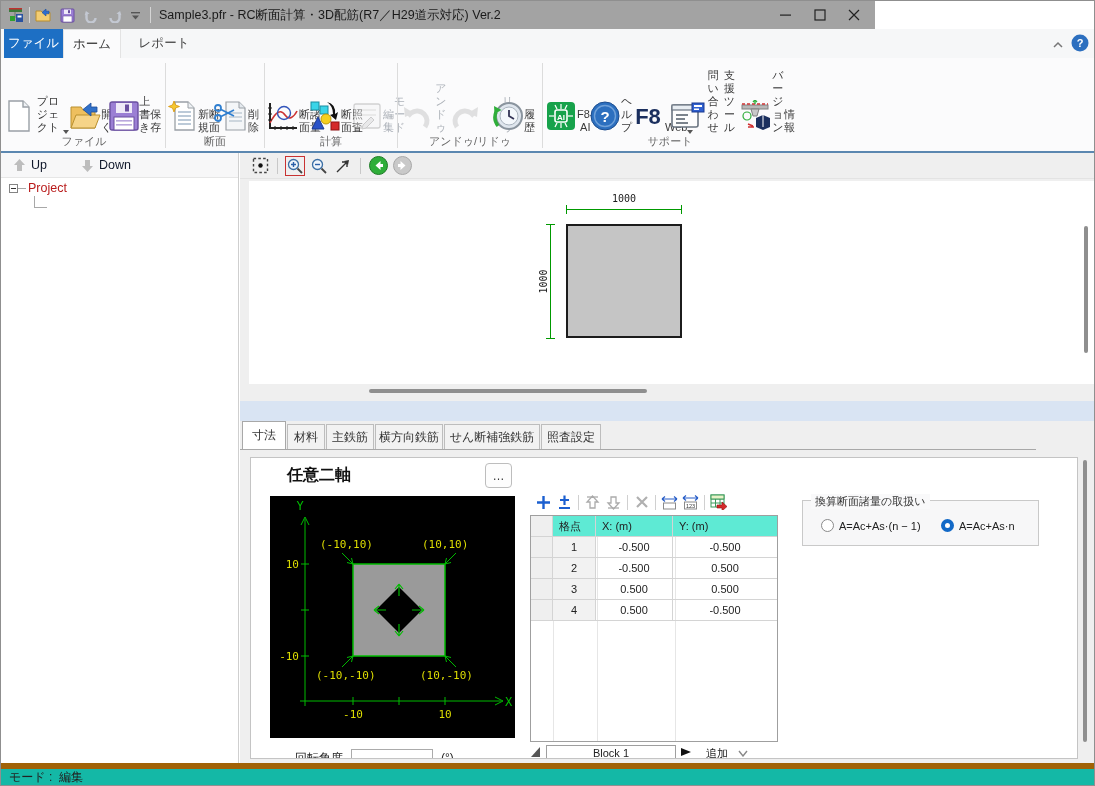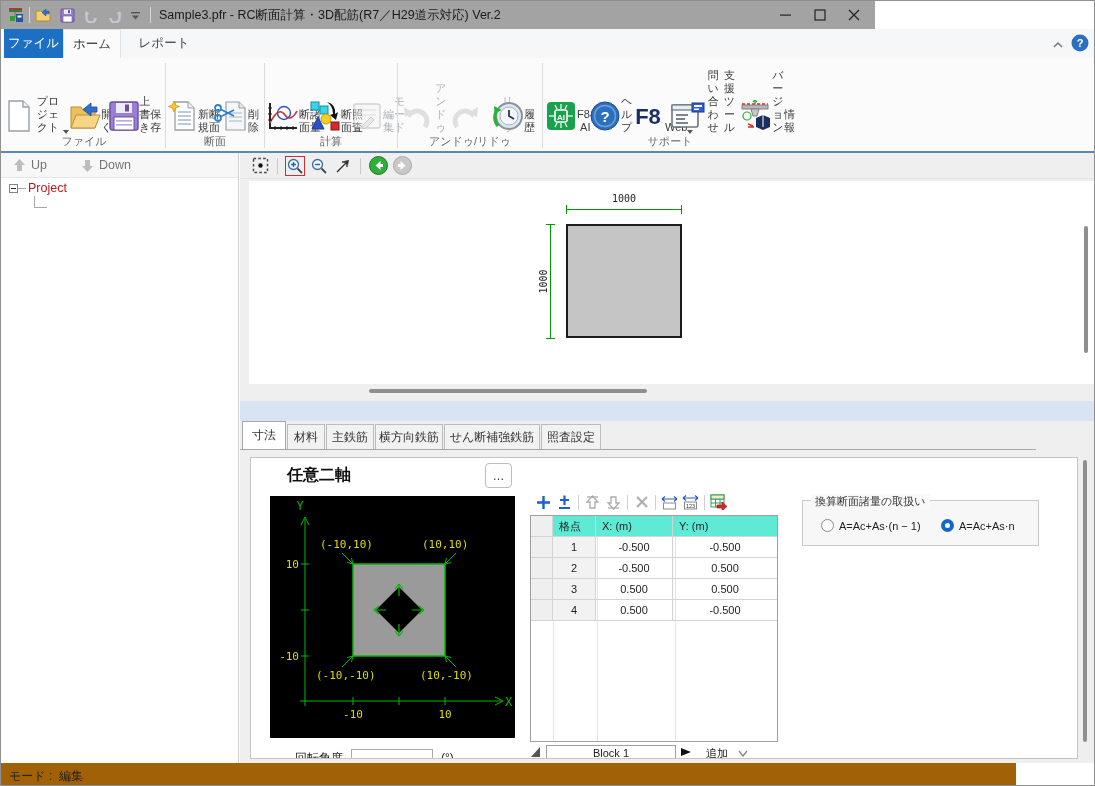--- a/index.html
+++ b/index.html
@@ -36,21 +36,21 @@
   .rsep { width:1px; background:#dcdcdc; margin:3px 2px; }
   .rbtn { display:flex; flex-direction:row; align-items:flex-end; padding-top:3px; height:74px; font-size:11px; line-height:13px; color:#3a3a3a; text-align:center; }
   .rbtn .ric { width:34px; height:36px; display:flex; align-items:center; justify-content:center; }
   .rbtn.disabled { color:#adb2b9; }
   .rbtn.disabled svg { opacity:.45; filter:grayscale(1); }
   .ddarrow { width:0; height:0; border-left:3.5px solid transparent; border-right:3.5px solid transparent; border-top:4px solid #555; margin-top:2px; }
 
   
   #leftpanel { left:0; top:152px; width:238px; height:610px; background:#ffffff; border-right:1px solid #cfcfcf; }
   #leftpanel-header { height:25px; background:#f7f7f8; border-bottom:1px solid #e6e6e6; display:flex; align-items:center; gap:6px; padding-left:12px; }
-  .updown { display:flex; align-items:center; gap:5px; color:#737373; font-size:12.5px; }
+  .updown { display:flex; align-items:center; gap:5px; color:#0f172a; font-size:12.5px; }
   .treeline { position:absolute; background:#a8a8a8; }
 
   
   #canvas-toolbar { left:239px; top:152px; width:856px; height:26px; background:#efefef; border-bottom:1px solid #e3e3e3; display:flex; align-items:center; padding-left:10px; gap:4px; }
   .ctb { width:20px; height:20px; display:flex; align-items:center; justify-content:center; }
   .ctb.active { border:1px solid #c83232; }
   .ctb-sep { width:1px; height:16px; background:#c8c8c8; margin:0 3px; }
 
   
   #canvas-area { left:239px; top:178px; width:856px; height:222px; background:#efefef; }
@@ -101,21 +101,21 @@
   .radio-circle.on { border:4px solid #1269c7; }
 
   
   #rotation-row { left:44px; top:290px; height:20px; display:flex; align-items:center; gap:8px; font-size:12px; color:#222; }
   #rotation-input { width:82px; height:18px; border:1px solid #ababab; background:#fff; font-size:11px; padding:0 3px; }
 
   #vscroll2 { left:843px; top:8px; width:5px; height:296px; background:#efefef; }
   #vscroll2-thumb { position:absolute; left:0; top:2px; width:4px; height:282px; background:#8f8f8f; border-radius:2px; }
 
   
-  #statusbar { left:0; top:762px; width:1015px; height:23px; background:#a16207; border-top:4px solid #a16207; display:flex; align-items:center; padding-left:8px; font-size:12px; color:#222; }
+  #statusbar { left:0; top:762px; width:1093px; height:23px; background:#14b8a6; border-top:6px solid #a16207; display:flex; align-items:center; padding-left:8px; font-size:12px; color:#222; }
 </style>
 </head>
 <body>
 
 <div id="titlebar" class="abs">
   <div style="display:flex;align-items:center;height:28px;padding-left:4px;gap:2px;">
     <span class="qat-btn">
       <svg width="17" height="17" viewBox="0 0 17 17">
           <rect x="1" y="2" width="13" height="3" fill="#3a7a3a"></rect>
           <rect x="1" y="1" width="13" height="1.5" fill="#c03030"></rect>

